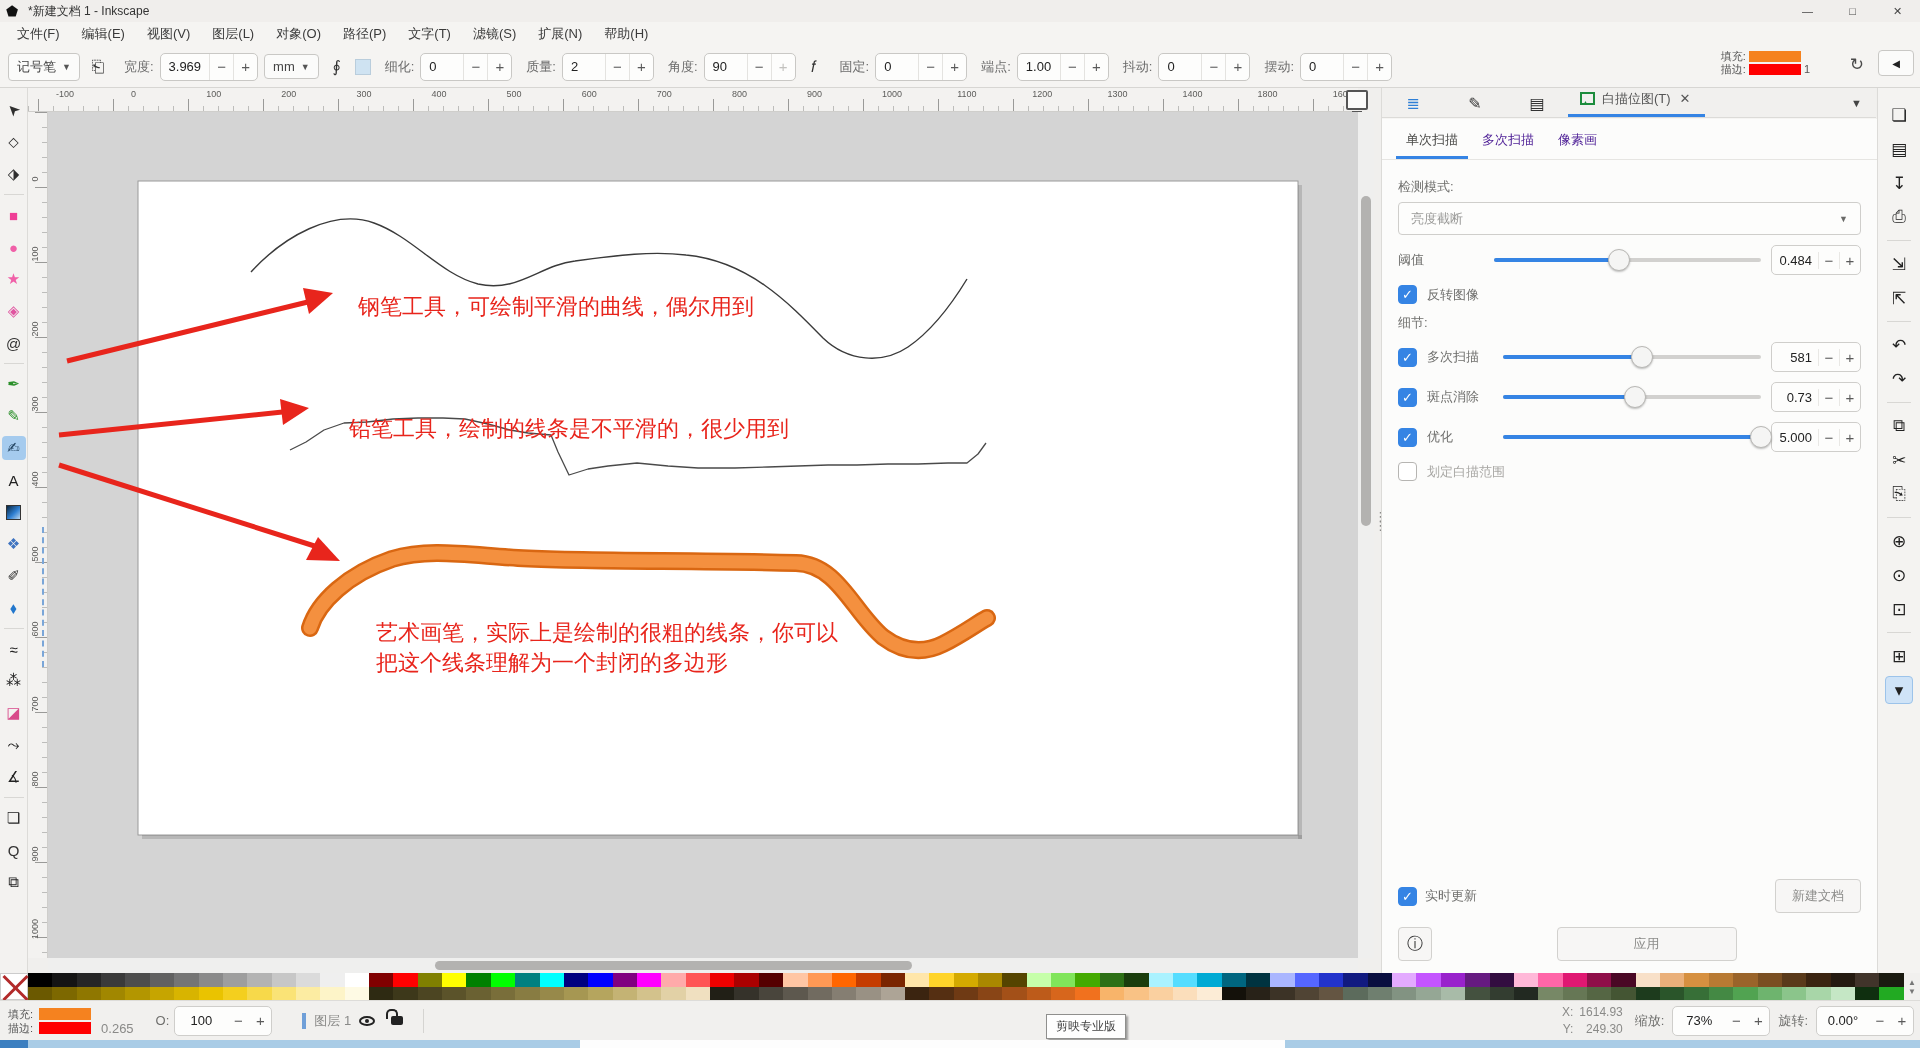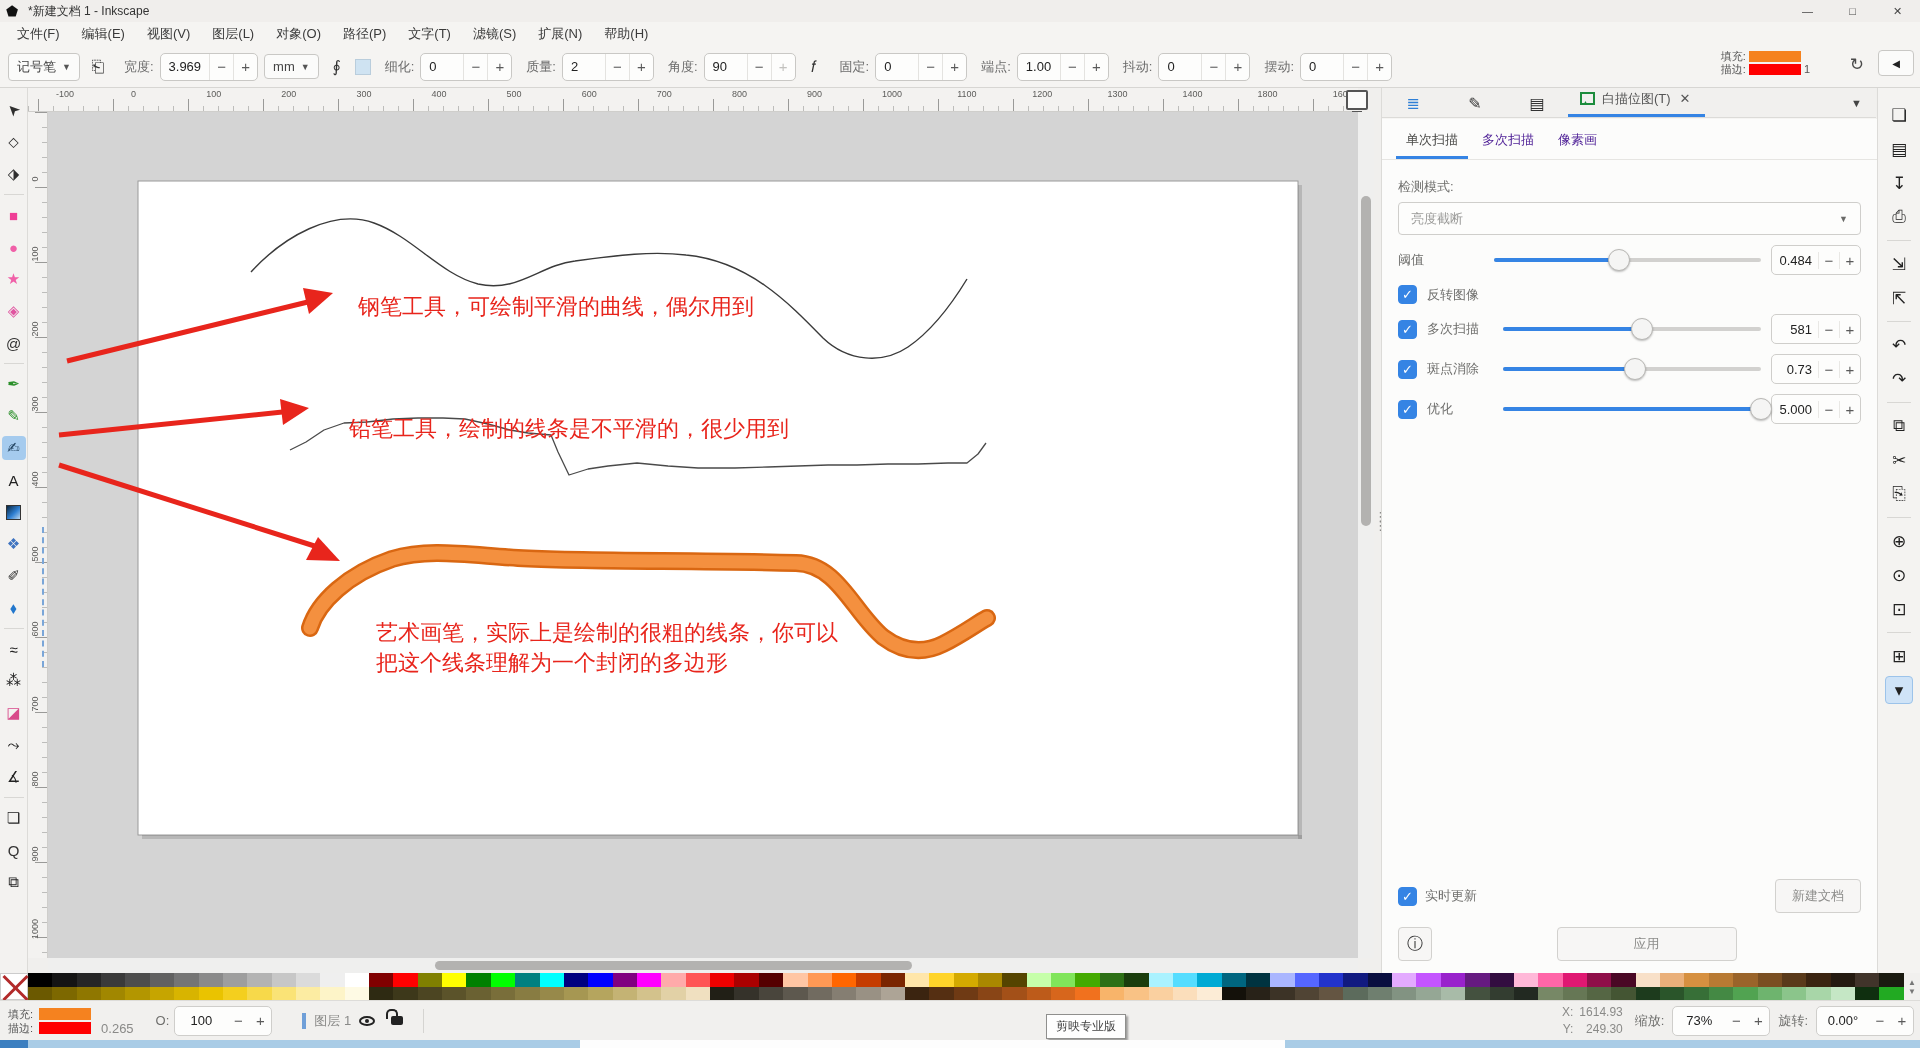--- a/index.html
+++ b/index.html
@@ -442,20 +442,21 @@
             <span class="sbtn">−</span>
               <span class="sbtn">+</span>
           </span>
         </div>
 
         <div class="ctl-row">
           <span class="cb checked">✓</span>
           <span style="color:#6f6f6d;">反转图像</span>
         </div>
 
+        <div class="dock-label">细节:</div>
 
         <div class="ctl-row">
           <span class="cb checked">✓</span>
           <span class="cbrow-lbl">多次扫描</span>
           <span class="slider">
               <span class="track"></span>
               <span class="fill" style="width: 54%;"></span>
               <span class="knob" style="left: 54%;"></span>
             </span>
           <span class="dspin">
@@ -488,20 +489,24 @@
               <span class="fill" style="width: 100%;"></span>
               <span class="knob" style="left: 100%;"></span>
             </span>
           <span class="dspin">
             <span class="val">5.000</span>
             <span class="sbtn">−</span>
               <span class="sbtn disabled">+</span>
           </span>
         </div>
 
+        <div class="ctl-row">
+          <span class="cb"></span>
+          <span style="color:#a8a7a4;">划定白描范围</span>
+        </div>
       </div>
 
 
       <div id="dock-bottom">
         <div id="live-row">
           <span class="cb checked">✓</span>
           <span style="color:#6f6f6d;">实时更新</span>
           <span id="update-preview-btn">新建文档</span>
         </div>
         <div id="apply-row">

